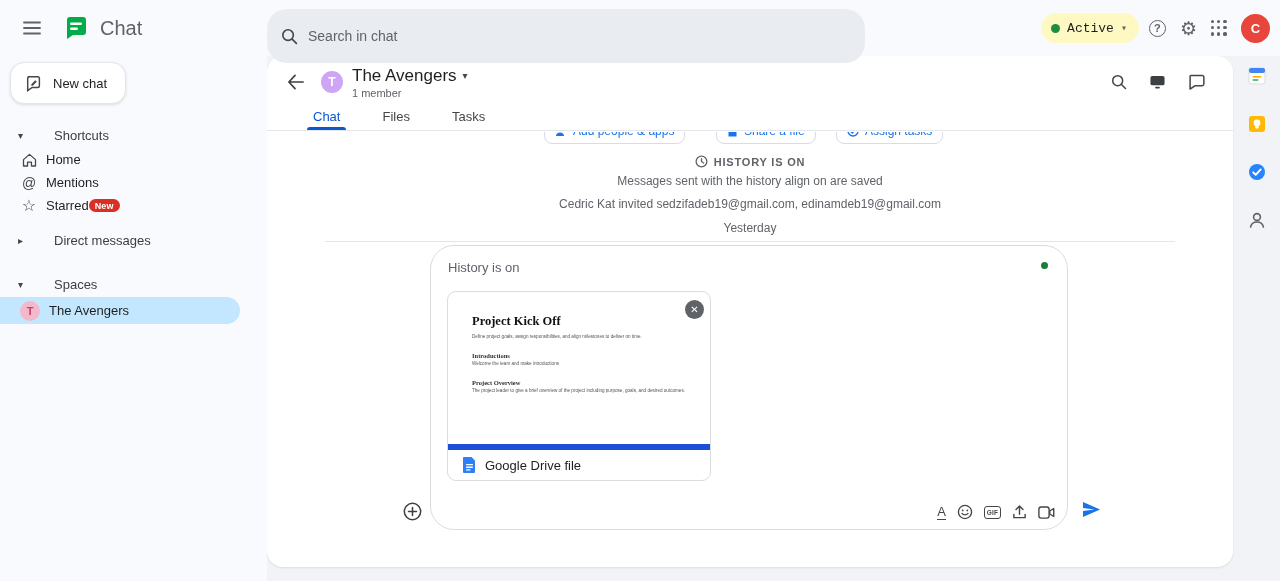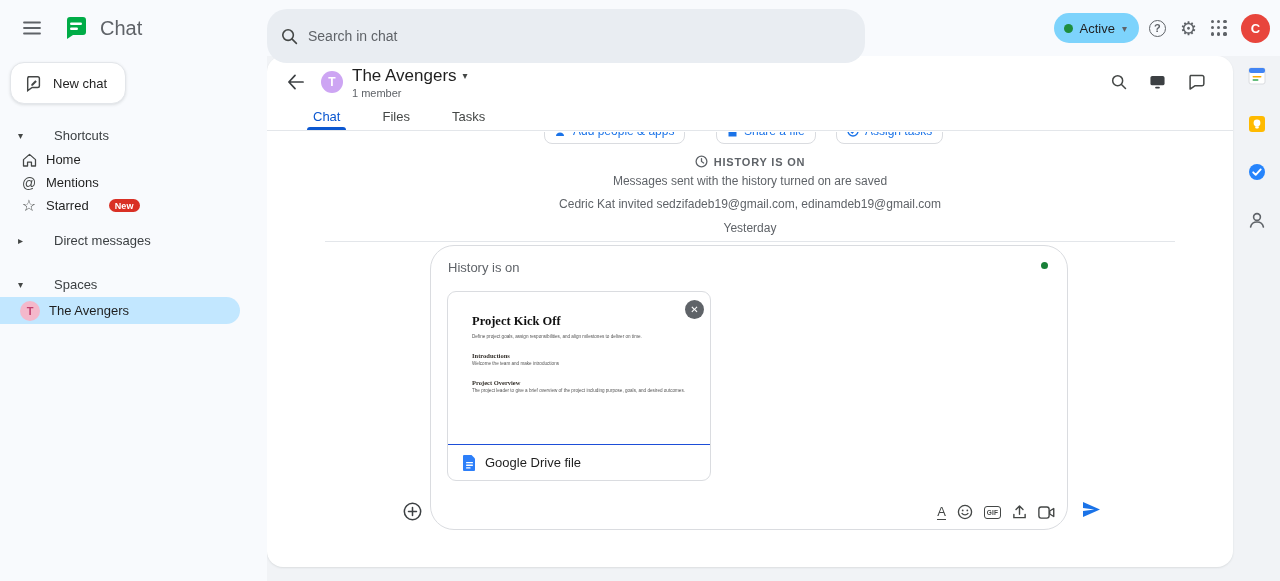--- a/index.html
+++ b/index.html
@@ -10,41 +10,41 @@
   
   .topbar { position:absolute; left:0; top:0; width:1280px; height:56px; background:#f8fafd; display:flex; align-items:center; z-index:5; }
   .tb-left { display:flex; align-items:center; }
   .icon-btn { background:none; border:none; cursor:pointer; display:flex; align-items:center; justify-content:center; padding:4px; color:#5f6368; }
   .hamburger { margin-left:16px; width:32px; height:32px; }
   .logo { width:26px; height:24px; margin-left:16px; position:relative; }
   .app-name { font-size:20px; color:#5f6368; margin-left:10px; }
   .searchbar { position:absolute; left:267px; top:9px; width:598px; height:54px; background:#e9edf2; border-radius:20px; display:flex; align-items:center; padding-left:14px; cursor:text; }
   .searchbar .ph { font-size:14px; color:#5f6368; margin-left:10px; }
   .tb-right { position:absolute; right:10px; top:0; height:56px; display:flex; align-items:center; gap:6px; }
-  .status-pill { display:flex; align-items:center; gap:7px; height:30px; padding:0 12px 0 10px; background:#7dd3fc; border:none; border-radius:15px; cursor:pointer; font-family:Liberation Sans, sans-serif; }
+  .status-pill { display:flex; align-items:center; gap:7px; height:30px; padding:0 12px 0 10px; background:#fef9c3; border:none; border-radius:15px; cursor:pointer; font-family:Liberation Mono, monospace; }
   .status-pill .dot { width:9px; height:9px; border-radius:50%; background:#1e8e3e; }
   .status-pill .lbl { font-size:13px; color:#1f1f1f; }
   .status-pill .chev { font-size:10px; color:#5f6368; }
   .help-circle { width:17px; height:17px; border:1.6px solid #5f6368; border-radius:50%; font-size:11px; font-weight:bold; color:#5f6368; display:flex; align-items:center; justify-content:center; }
   .gear-glyph { font-size:19px; color:#5f6368; line-height:1; }
   .grid9 { width:16px; height:16px; display:grid; grid-template-columns:repeat(3,1fr); grid-template-rows:repeat(3,1fr); gap:2.5px; }
   .grid9 i { width:3.2px; height:3.2px; border-radius:50%; background:#5f6368; }
   .tb-avatar { width:29px; height:29px; border-radius:50%; background:#e8453c; color:#fff; font-size:13px; font-weight:bold; border:none; cursor:pointer; display:flex; align-items:center; justify-content:center; margin-left:4px; }
 
   
   .sidebar { position:absolute; left:0; top:56px; width:267px; height:525px; background:#f8fafd; z-index:4; }
   .new-chat { display:flex; align-items:center; gap:10px; margin:6px 0 18px 10px; height:42px; padding:0 18px 0 14px; background:#fff; border:1px solid #e3e6ea; border-radius:14px; box-shadow:0 1px 3px rgba(60,64,67,.15); cursor:pointer; font-family:inherit; }
   .new-chat span { font-size:13px; font-weight:500; color:#1f1f1f; }
   .section-header { display:flex; align-items:center; height:26px; padding-left:18px; cursor:pointer; }
   .section-header .arrow { width:16px; font-size:10px; color:#444746; }
   .section-header .sh-label { font-size:13px; font-weight:500; color:#3c4043; margin-left:20px; }
   .nav-item { display:flex; align-items:center; height:23px; padding-left:20px; cursor:pointer; }
   .nav-item .nav-ic { width:18px; display:flex; justify-content:center; color:#444746; font-size:14px; }
   .nav-item .nav-label { font-size:13px; color:#1f1f1f; margin-left:8px; }
-  .badge-new { margin-left:20px; background:#d93025; color:#fff; font-size:9px; font-weight:bold; padding:1.5px 6px; border-radius:8px; letter-spacing:.2px; }
+  .badge-new { margin-left:0; background:#d93025; color:#fff; font-size:9px; font-weight:bold; padding:1.5px 6px; border-radius:8px; letter-spacing:.2px; }
   .gap-s { height:8px; } .gap-m { height:10px; }
   .space-item { display:flex; align-items:center; height:27px; padding-left:20px; cursor:pointer; width:240px; border-radius:0 16px 16px 0; }
   .space-item.selected { background:#c2e7ff; }
   .mini-avatar { width:20px; height:20px; border-radius:50%; background:#f4b8cb; color:#c2426f; font-size:11px; font-weight:bold; display:flex; align-items:center; justify-content:center; }
   .space-item .nav-label { margin-left:9px; font-size:13px; color:#1f1f1f; }
 
   
   .card { position:absolute; left:267px; top:56px; width:966px; height:511px; background:#fff; border-radius:16px; box-shadow:0 1px 2px rgba(60,64,67,.12); z-index:3; overflow:visible; }
   .space-header { position:absolute; left:0; top:0; width:100%; height:52px; display:flex; align-items:center; padding:0 24px 0 12px; }
   .back-btn { width:32px; height:32px; border-radius:50%; }
@@ -75,21 +75,21 @@
   
   .compose { position:absolute; left:163px; top:189px; width:638px; height:285px; border:1px solid #dadce0; border-radius:24px; background:#fff; cursor:text; }
   .compose .placeholder { position:absolute; left:17px; top:14px; font-size:13px; color:#5f6368; }
   .green-dot { position:absolute; right:19px; top:16px; width:7px; height:7px; border-radius:50%; background:#188038; }
   .attachment { position:absolute; left:16px; top:45px; width:264px; height:190px; border:1px solid #dadce0; border-radius:9px; background:#fff; }
   .att-close { position:absolute; top:8px; right:6px; width:19px; height:19px; border-radius:50%; background:#5f6368; color:#fff; border:none; font-size:10px; line-height:1; cursor:pointer; display:flex; align-items:center; justify-content:center; z-index:2; }
   .att-preview { position:absolute; left:0; top:0; right:0; bottom:36px; padding:22px 24px 0; overflow:hidden; border-radius:9px 9px 0 0; }
   .doc-title { font-family:"Liberation Serif", serif; font-size:12.5px; font-weight:bold; color:#111; margin-bottom:5px; }
   .doc-p { font-size:4.6px; color:#555; line-height:1.5; margin-bottom:11px; }
   .doc-h { font-family:"Liberation Serif", serif; font-size:6.5px; font-weight:bold; color:#332f2a; margin-bottom:2px; }
-  .att-footer { position:absolute; left:0; bottom:0; width:100%; height:36px; border-top:1px solid #1d4ed8; display:flex; align-items:center; gap:9px; padding-left:15px; cursor:pointer; }
+  .att-footer { position:absolute; left:0; bottom:0; width:100%; height:36px; border-top:6px solid #1d4ed8; display:flex; align-items:center; gap:9px; padding-left:15px; cursor:pointer; }
   .att-footer span { font-size:13px; color:#1f1f1f; }
   .compose-actions { position:absolute; right:12px; bottom:9px; display:flex; align-items:center; gap:11px; }
   .ca-btn { background:none; border:none; cursor:pointer; padding:0; display:flex; align-items:center; justify-content:center; color:#444746; }
   .fmt { font-size:13px; font-weight:500; color:#444746; border-bottom:1.7px solid #444746; padding-bottom:1px; line-height:1; }
   .gif-box { width:17px; height:13px; border:1.3px solid #444746; border-radius:3px; font-size:6.5px; font-weight:bold; color:#444746; display:flex; align-items:center; justify-content:center; letter-spacing:.2px; }
   .plus-btn { position:absolute; left:136px; top:446px; width:19px; height:19px; background:none; border:none; cursor:pointer; padding:0; }
   .send-btn { position:absolute; left:814px; top:445px; width:20px; height:18px; background:none; border:none; cursor:pointer; padding:0; }
 
   
   .apps-panel { position:absolute; left:1240px; top:66px; width:34px; display:flex; flex-direction:column; align-items:center; gap:28px; z-index:5; }
@@ -285,21 +285,21 @@
         </button>
       </div>
 
       <div class="sys sys-title">
         <svg width="13" height="13" viewBox="0 0 14 14">
             <circle cx="7" cy="7" r="5.8" fill="none" stroke="#5f6368" stroke-width="1.4"></circle>
             <path d="M7 3.8V7l2.3 1.6" fill="none" stroke="#5f6368" stroke-width="1.4" stroke-linecap="round"></path>
           </svg>
         <span>HISTORY IS ON</span>
       </div>
-      <div class="sys sys-sub">Messages sent with the history turned on are saved</div>
+      <div class="sys sys-sub">Messages sent with the history align on are saved</div>
       <div class="sys sys-invite">Cedric Kat invited sedzifadeb19@gmail.com, edinamdeb19@gmail.com</div>
       <div class="date-label">Yesterday</div>
       <hr class="date-line">
     </div>
 
     <button class="plus-btn">
       <svg width="19" height="19" viewBox="0 0 20 20">
           <circle cx="10" cy="10" r="8.6" fill="none" stroke="#3c4043" stroke-width="1.6"></circle>
           <path d="M10 5.8v8.4M5.8 10h8.4" stroke="#3c4043" stroke-width="1.6" stroke-linecap="round"></path>
         </svg>

